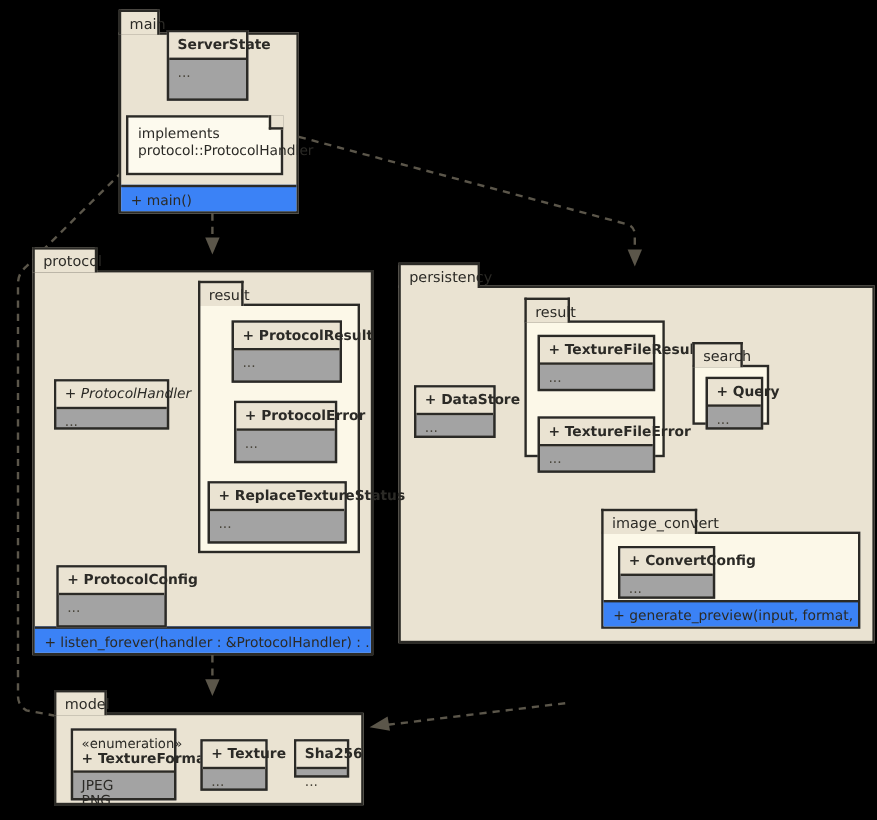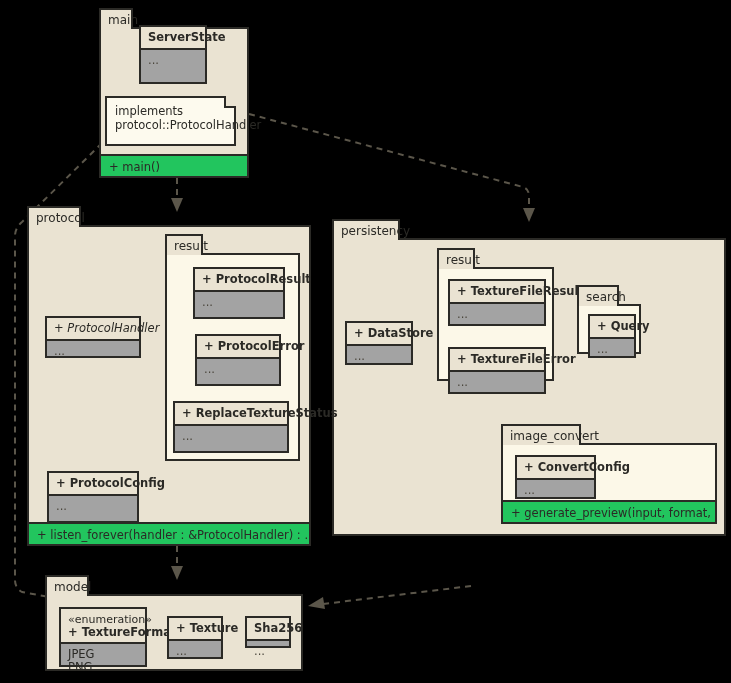--- a/index.html
+++ b/index.html
@@ -41,21 +41,21 @@
     background: #EAE3D2;
     border: 2px solid #2B2A26;
     box-sizing: border-box;
     z-index: 2;
   }
   .pkg-ops {
     position: absolute;
     left: 0; right: 0; bottom: 0;
     border-top: 2px solid #2B2A26;
     box-sizing: border-box;
-    background: #22c55e;
+    background: #3b82f6;
     font-size: 11.5px;
     color: #2B2A26;
     padding: 4px 6px 4px 8px;
     height: 22px;
     line-height: 14px;
     white-space: nowrap;
     overflow: hidden;
   }
 
   
@@ -198,21 +198,21 @@
       <div class="cls-name iface left">+ ProtocolHandler</div>
       <div class="cls-attrs">...</div>
     </div>
 
     <div class="cls" style="left:20px; top:265px; width:92px; height:52px;">
       <div class="cls-name left">+ ProtocolConfig</div>
       <div class="cls-attrs">...</div>
     </div>
   </div>
 
-  <div class="pkg" style="left:332px; top:219px; width:394px; height:317px;">
+  <div class="pkg" style="left:332px; top:219px; width:354px; height:317px;padding-left:43px;">
     <div class="pkg-tab" style="width:68px;">
         <span>persistency</span>
       </div>
     <div class="pkg-body"></div>
 
     <div class="pkg" style="left:105px; top:29px; width:117px; height:133px; z-index:4;">
       <div class="pkg-tab" style="width:38px;">
           <span>result</span>
         </div>
       <div class="pkg-body" style="background:#FCF8E8;"></div>

